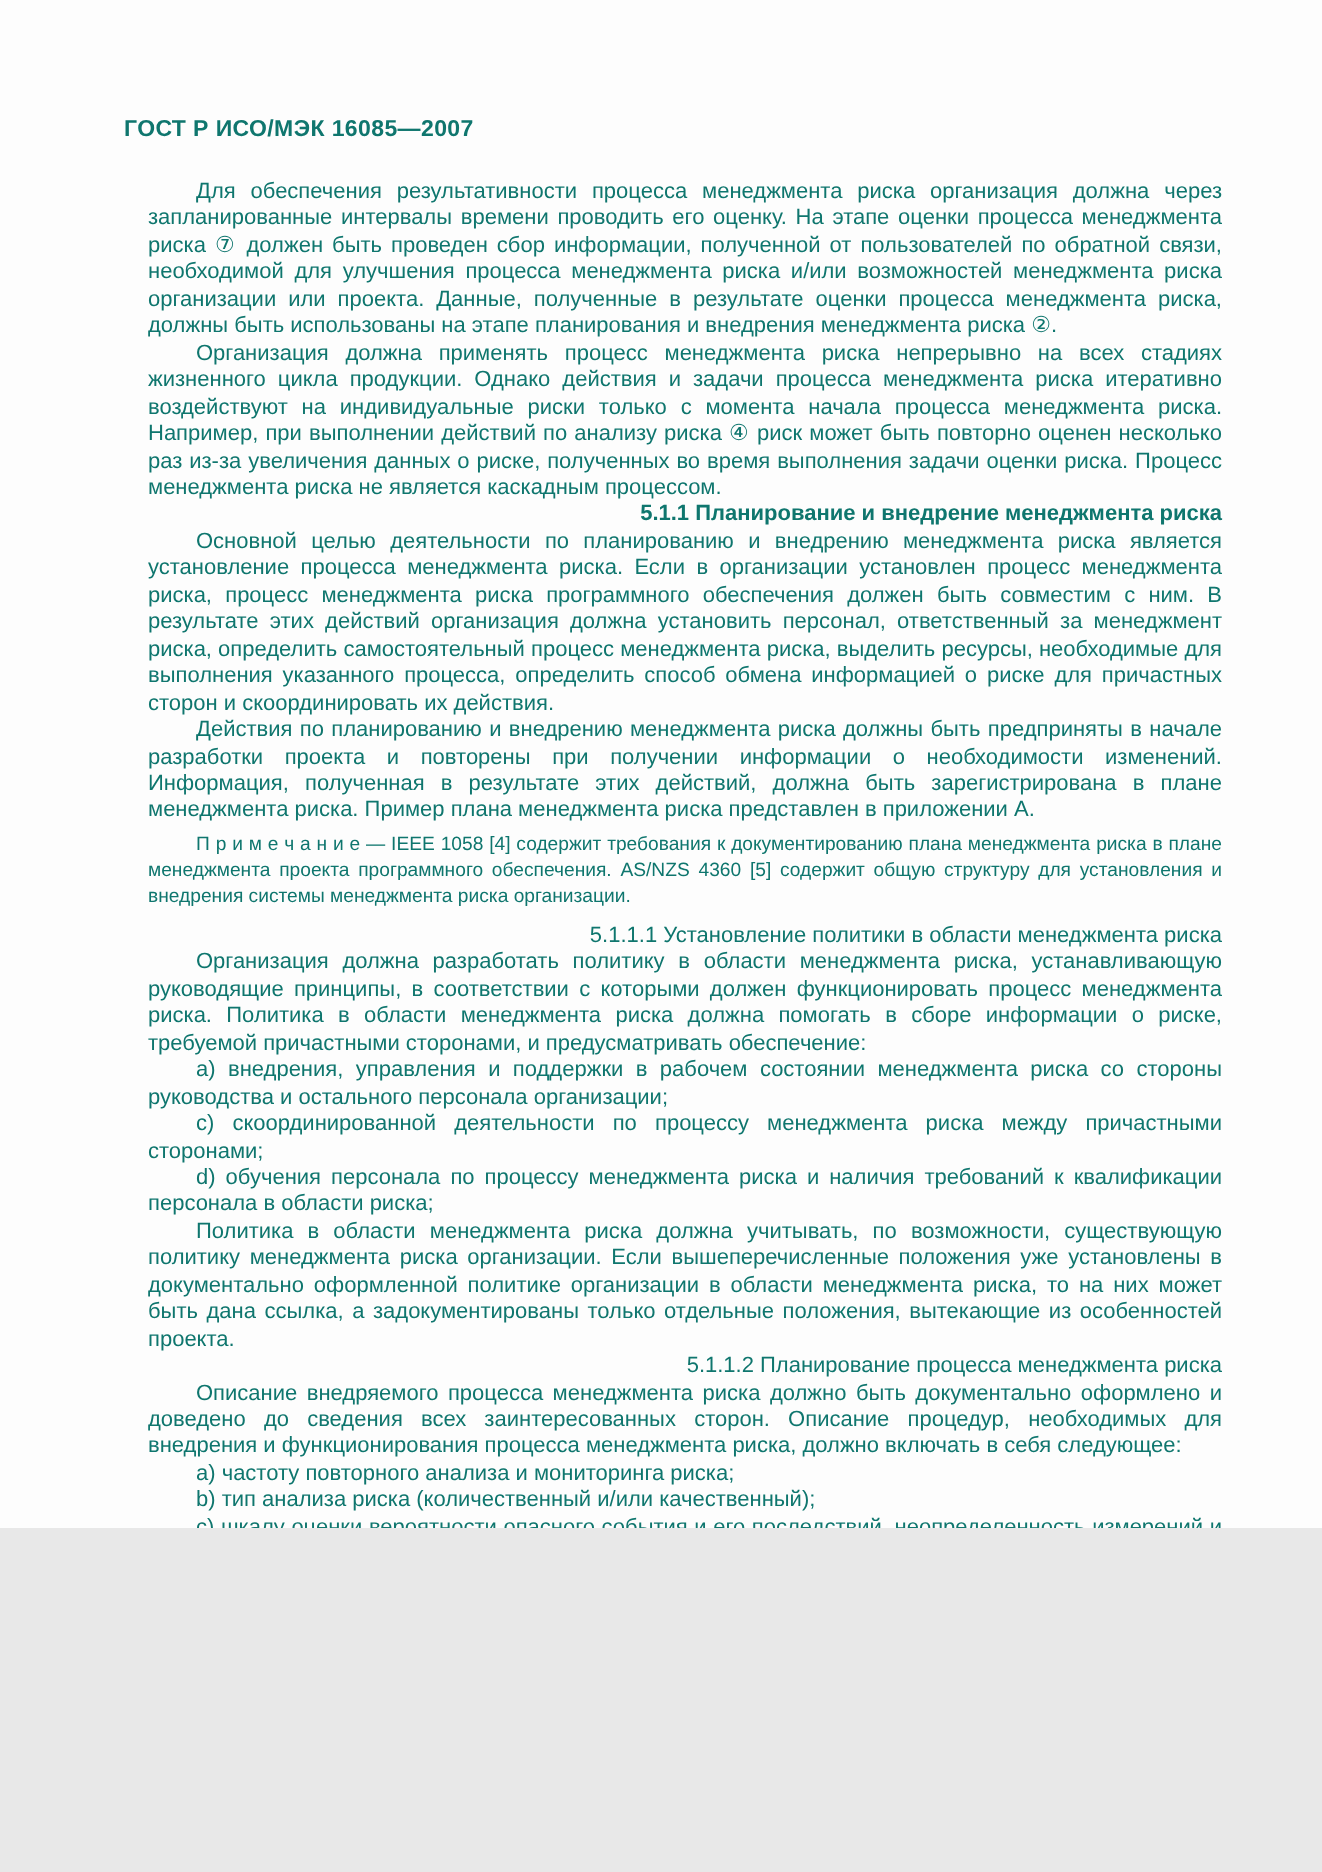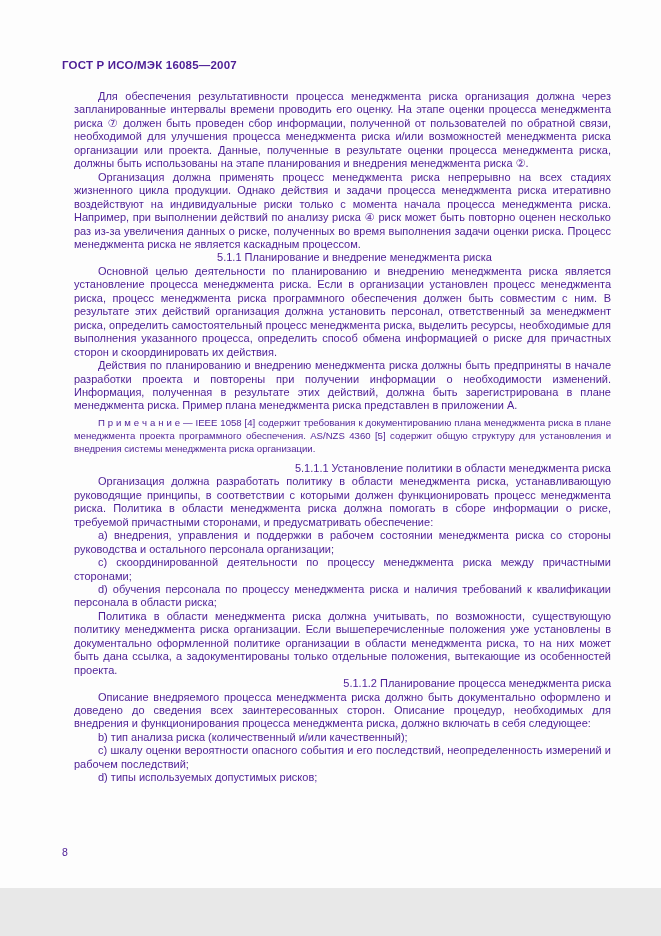--- a/index.html
+++ b/index.html
@@ -3,23 +3,23 @@
 <meta charset="utf-8">
 <style>
   html, body {
     margin: 0;
     padding: 0;
     background: #e8e8e8;
   }
   .page {
     position: relative;
     width: 661px;
-    height: 888px;
+    height: 764px;
     background: #fdfdfd;
-    color: #4c1d95;
+    color: #0f766e;
     font-family: "Liberation Sans", "DejaVu Sans", sans-serif;
     overflow: hidden;
     margin: 0 auto;
   }
   .header {
     position: absolute;
     top: 59px;
     left: 62px;
     font-size: 11.5px;
     font-weight: bold;
@@ -33,23 +33,23 @@
     width: 537px;
     font-size: 11px;
     line-height: 13.45px;
     text-align: justify;
   }
   .blk { margin: 0; }
   .para, .item {
     text-indent: 24px;
   }
   .heading {
-    font-weight: normal;
+    font-weight: bold;
     text-indent: 24px;
-    text-align: center;
+    text-align: right;
   }
   .subheading {
     font-weight: normal;
     text-indent: 24px;
     text-align: right;
   }
   .note {
     font-size: 9.6px;
     line-height: 13px;
     text-indent: 24px;
@@ -76,19 +76,20 @@
       <div class="blk para">Действия по планированию и внедрению менеджмента риска должны быть предприняты в начале разработки проекта и повторены при получении информации о необходимости изменений. Информация, полученная в результате этих действий, должна быть зарегистрирована в плане менеджмента риска. Пример плана менеджмента риска представлен в приложении А.</div>
       <div class="blk note">П р и м е ч а н и е — IEEE 1058 [4] содержит требования к документированию плана менеджмента риска в плане менеджмента проекта программного обеспечения. AS/NZS 4360 [5] содержит общую структуру для установления и внедрения системы менеджмента риска организации.</div>
       <div class="blk subheading">5.1.1.1 Установление политики в области менеджмента риска</div>
       <div class="blk para">Организация должна разработать политику в области менеджмента риска, устанавливающую руководящие принципы, в соответствии с которыми должен функционировать процесс менеджмента риска. Политика в области менеджмента риска должна помогать в сборе информации о риске, требуемой причастными сторонами, и предусматривать обеспечение:</div>
       <div class="blk item">a) внедрения, управления и поддержки в рабочем состоянии менеджмента риска со стороны руководства и остального персонала организации;</div>
       <div class="blk item">c) скоординированной деятельности по процессу менеджмента риска между причастными сторонами;</div>
       <div class="blk item">d) обучения персонала по процессу менеджмента риска и наличия требований к квалификации персонала в области риска;</div>
       <div class="blk para">Политика в области менеджмента риска должна учитывать, по возможности, существующую политику менеджмента риска организации. Если вышеперечисленные положения уже установлены в документально оформленной политике организации в области менеджмента риска, то на них может быть дана ссылка, а задокументированы только отдельные положения, вытекающие из особенностей проекта.</div>
       <div class="blk subheading">5.1.1.2 Планирование процесса менеджмента риска</div>
       <div class="blk para">Описание внедряемого процесса менеджмента риска должно быть документально оформлено и доведено до сведения всех заинтересованных сторон. Описание процедур, необходимых для внедрения и функционирования процесса менеджмента риска, должно включать в себя следующее:</div>
+      <div class="blk item">a) частоту повторного анализа и мониторинга риска;</div>
       <div class="blk item">b) тип анализа риска (количественный и/или качественный);</div>
       <div class="blk item">c) шкалу оценки вероятности опасного события и его последствий, неопределенность измерений и рабочем последствий;</div>
       <div class="blk item">d) типы используемых допустимых рисков;</div>
     </div>
 
   <div class="footer">8</div>
 </div>
 
 </body></html>

